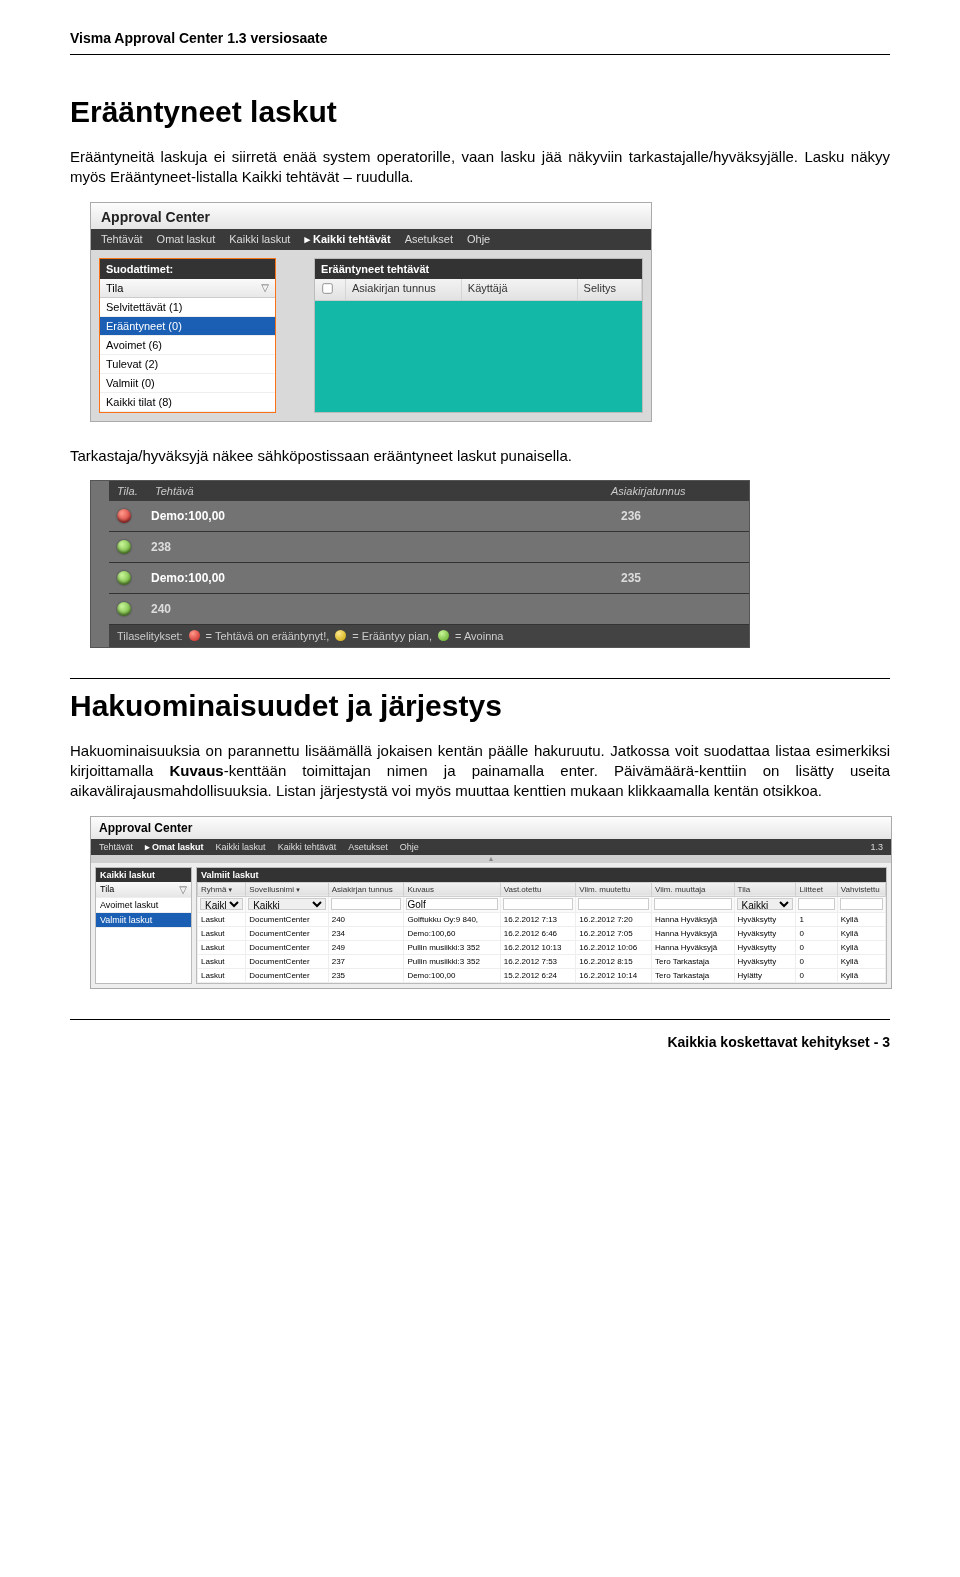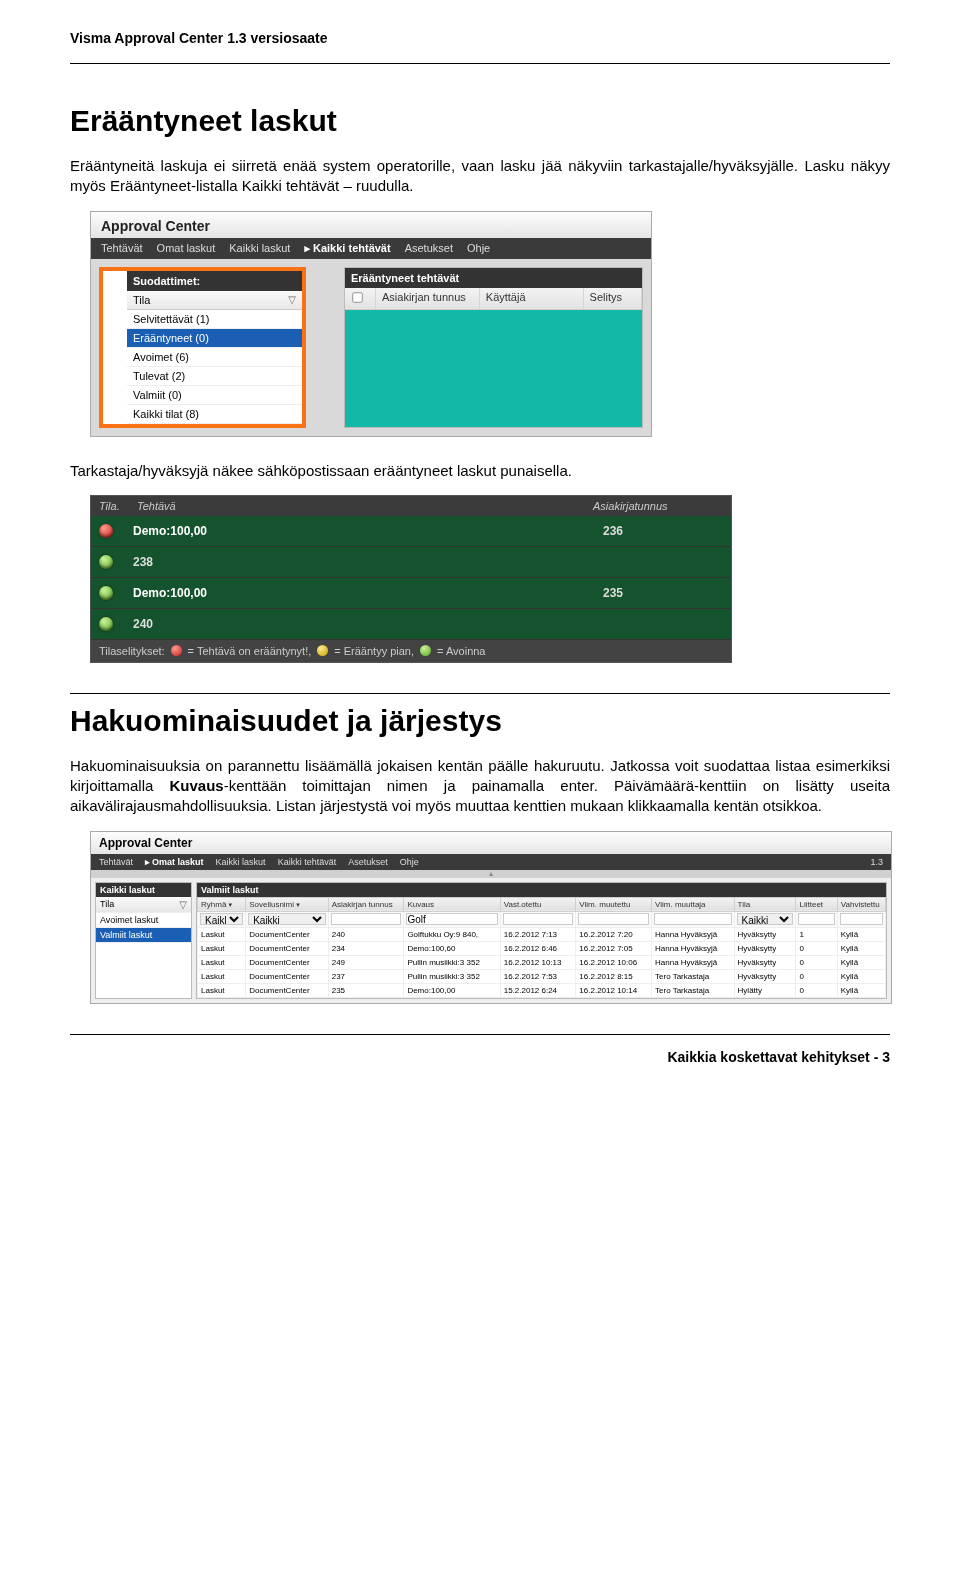--- a/index.html
+++ b/index.html
@@ -9,21 +9,21 @@
     background: #fff;
     color: #000;
     width: 960px;
   }
   .page {
     padding: 30px 70px 20px 70px;
   }
   .header-text {
     font-weight: bold;
     font-size: 14px;
-    margin-bottom: 17px;
+    margin-bottom: 8px;
   }
   hr.sep {
     border: none;
     border-top: 1px solid #000;
     margin: 0 0 40px 0;
   }
   hr.sep2 {
     border: none;
     border-top: 1px solid #000;
     margin: 30px 0 10px 0;
@@ -74,22 +74,21 @@
   .app1 .menubar .sel { color: #fff; font-weight: bold; }
   .app1 .panels {
     display: flex;
     gap: 6px;
     padding: 8px;
     background: #d9d9d9;
   }
   .sidebar {
     width: 175px;
     background: #fff;
-    border: 4px solid #f97316;
-    padding-left: 24px;
+    border: 1px solid #f97316;
   }
   .sidebar .hdr {
     background: #333;
     color: #fff;
     font-weight: bold;
     padding: 4px 6px;
     font-size: 11px;
   }
   .sidebar .row {
     padding: 3px 6px;
@@ -135,24 +134,25 @@
     padding: 3px 6px;
     border-right: 1px solid #d5d5d5;
   }
   .colhdr .chk { width: 18px; }
   .blank-rows { height: 70px; }
 
   
   .email {
     margin: 12px 0 28px 20px;
     width: 640px;
-    background: #14532d;
+    background: #737373;
     color: #eee;
     font-size: 12px;
     border: 1px solid #555;
+    padding-left: 18px;
   }
   .email .ehdr {
     display: flex;
     background: #3b3b3b;
     color: #ccc;
     font-style: italic;
     padding: 4px 8px;
     font-size: 11px;
   }
   .email .ehdr .c1 { width: 38px; }

